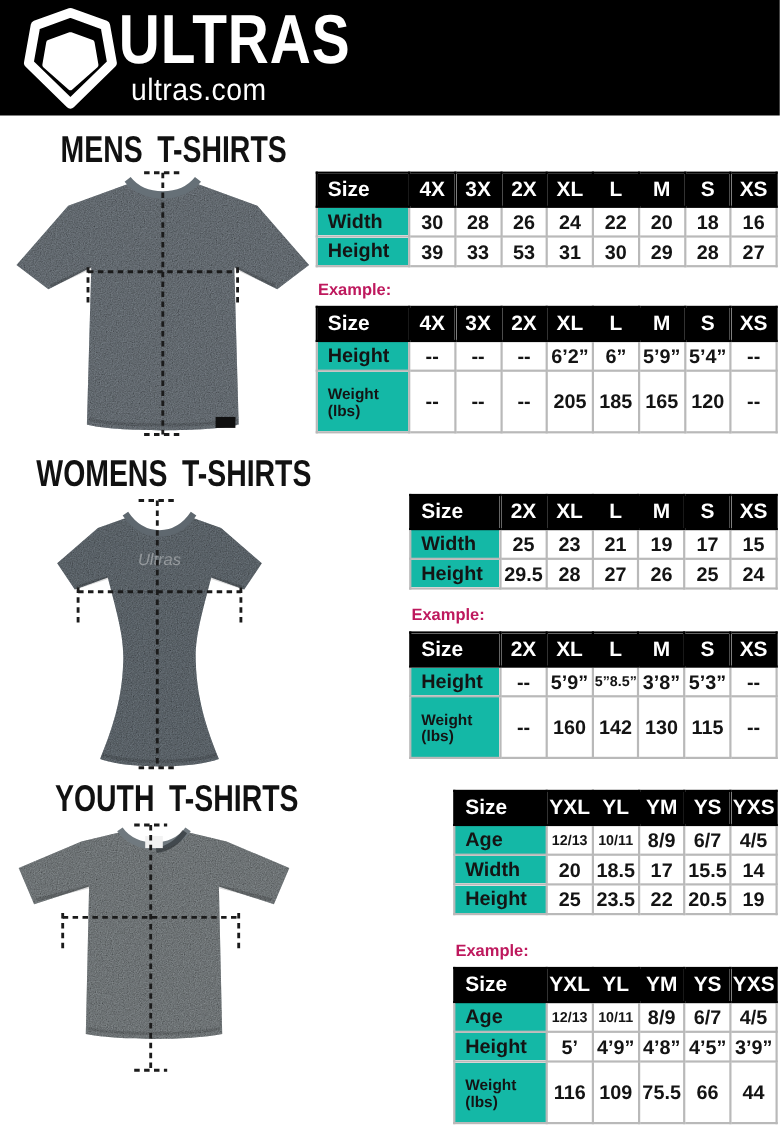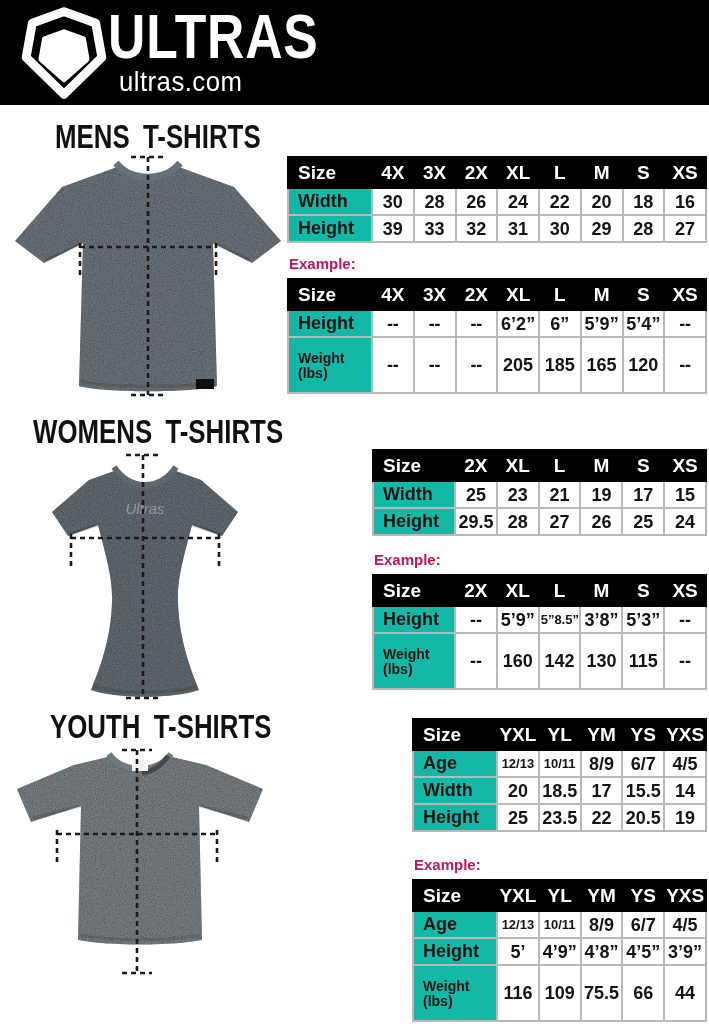--- a/index.html
+++ b/index.html
@@ -129,21 +129,21 @@
           <td class="cell">24</td>
           <td class="cell">22</td>
           <td class="cell">20</td>
           <td class="cell">18</td>
           <td class="cell">16</td>
         </tr>
         <tr>
           <th class="row-label">Height</th>
           <td class="cell">39</td>
           <td class="cell">33</td>
-          <td class="cell">32</td>
+          <td class="cell">53</td>
           <td class="cell">31</td>
           <td class="cell">30</td>
           <td class="cell">29</td>
           <td class="cell">28</td>
           <td class="cell">27</td>
         </tr>
       </tbody>
     </table>
 
   <div class="example-label" style="left:289px; top:255px;">Example:</div>

